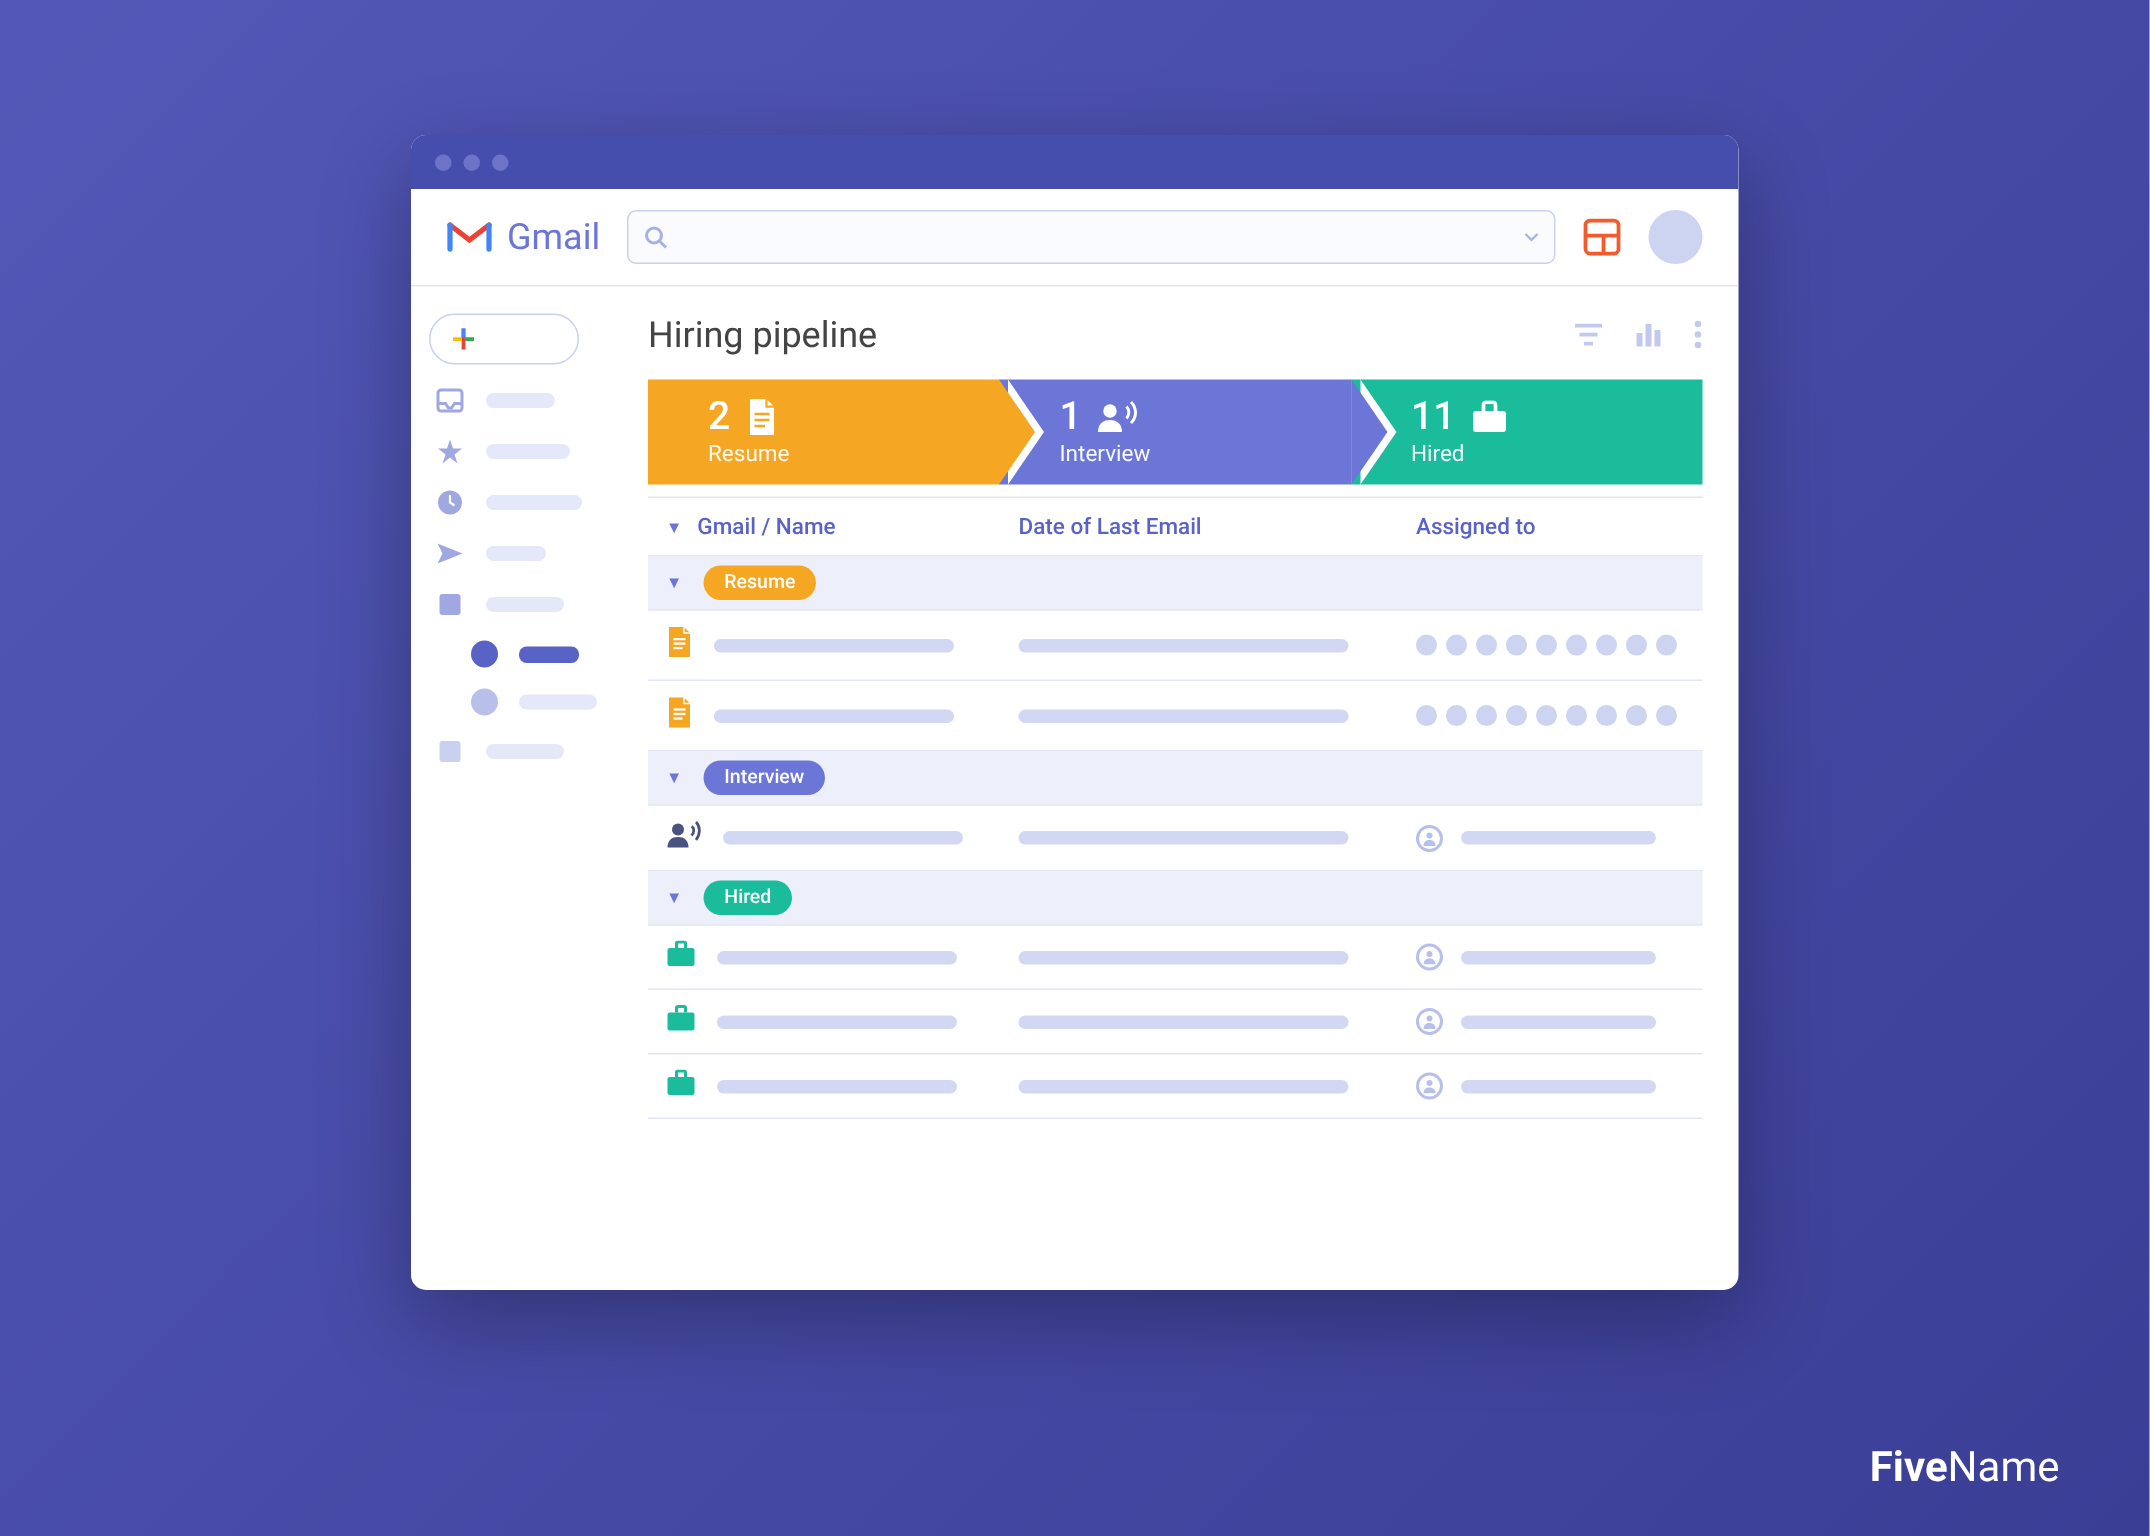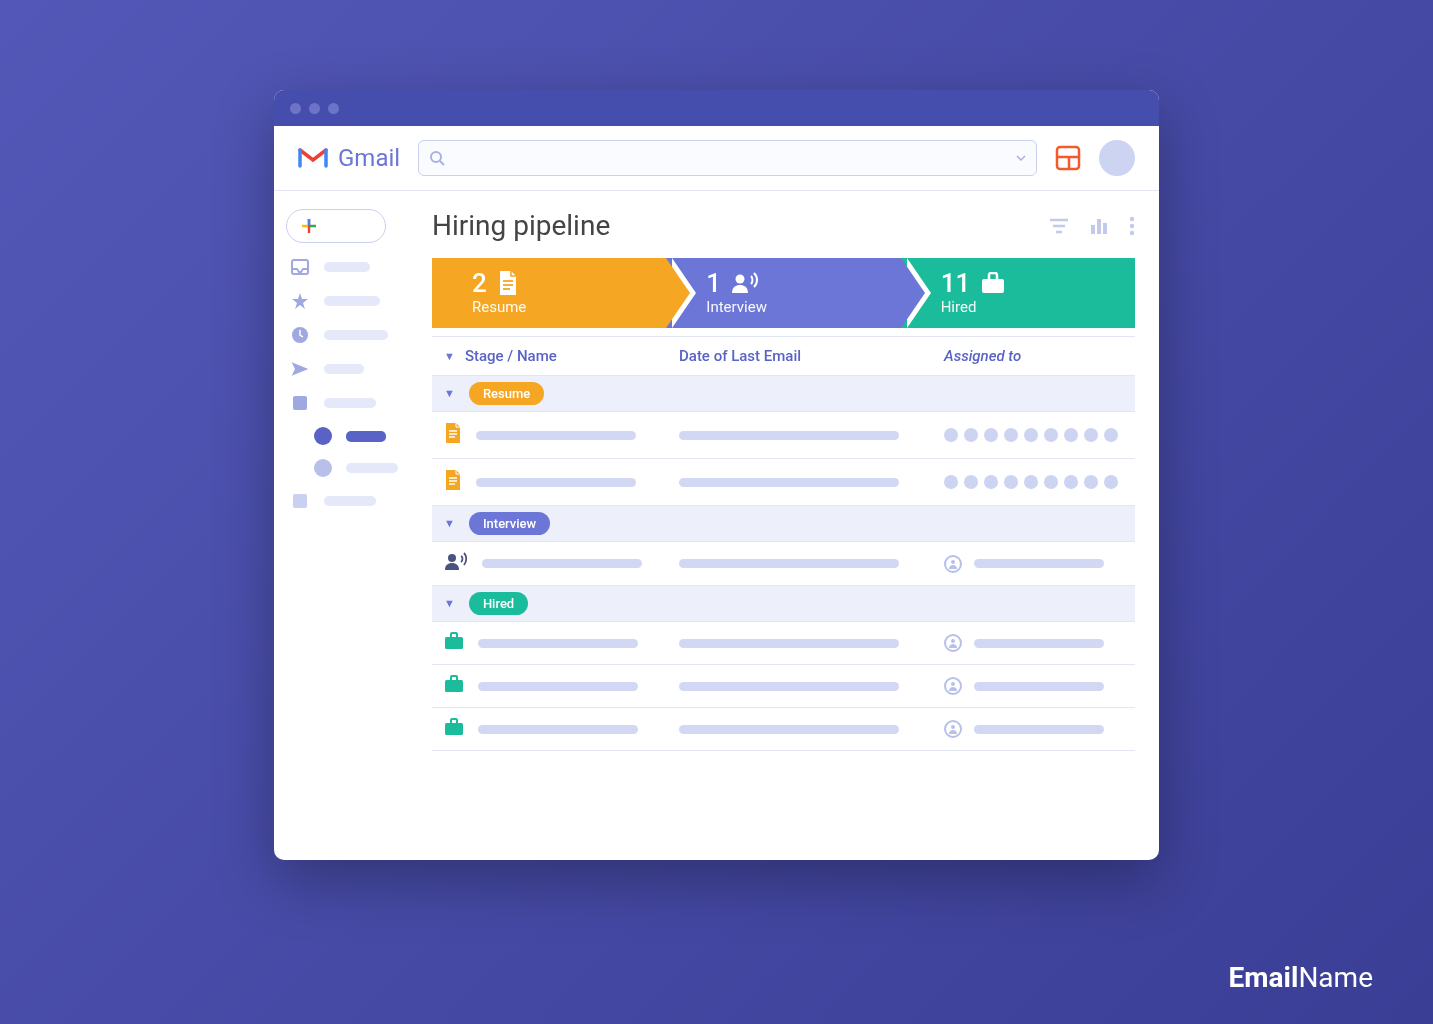--- a/index.html
+++ b/index.html
@@ -72,21 +72,21 @@
     padding-left: 14px;
     background: #fff;
   }
   .side-row { display: flex; align-items: center; gap: 14px; padding-left: 4px; }
   .side-icon { width: 20px; height: 20px; }
   .side-line { height: 10px; border-radius: 5px; background: #e4e8f8; }
   .side-sub { padding-left: 28px; display: flex; align-items: center; gap: 14px; }
   .side-circle { width: 18px; height: 18px; border-radius: 50%; }
   .main { flex: 1; padding: 18px 24px 0 0; display: flex; flex-direction: column; }
   .toprow { display: flex; align-items: center; margin-bottom: 16px; }
-  .title { font-size: 28px; color: #444; font-weight: 400; flex: 1; }
+  .title { font-size: 24px; color: #444; font-weight: 400; flex: 1; }
   .actions { display: flex; gap: 20px; align-items: center; color: #c3c9ec; }
   .pipeline { display: flex; height: 70px; margin-bottom: 8px; }
   .stage { flex: 1; position: relative; color: #fff; display: flex; flex-direction: column; justify-content: center; padding-left: 40px; }
   .stage.s1 { background: #f5a623; }
   .stage.s2 { background: #6b76d6; }
   .stage.s3 { background: #1abc9c; }
   .stage-top { display: flex; align-items: center; gap: 10px; font-size: 26px; font-weight: 500; line-height: 1; }
   .stage-label { font-size: 15px; margin-top: 2px; opacity: 0.95; }
   .arrow {
     position: absolute; right: -24px; top: 0; width: 0; height: 0;
@@ -100,21 +100,21 @@
     position: absolute; right: -30px; top: 0; width: 0; height: 0;
     border-top: 35px solid transparent;
     border-bottom: 35px solid transparent;
     border-left: 24px solid #fff;
     z-index: 1;
   }
   .table { border-top: 1px solid #e2e5f2; }
   .thead { display: flex; padding: 10px 0 10px 12px; font-size: 15px; color: #5963c6; font-weight: 500; border-bottom: 1px solid #e2e5f2; }
   .col1 { width: 235px; display: flex; align-items: center; gap: 10px; }
   .col2 { width: 265px; }
-  .col3 { flex: 1; font-style: italic; }
+  .col3 { flex: 1; }
   .caret { color: #6b76d6; font-size: 11px; }
   .grouphead {
     background: #edf0fb;
     display: flex; align-items: center;
     padding: 6px 12px;
     gap: 14px;
     border-bottom: 1px solid #e2e5f2;
   }
   .pill {
     padding: 4px 14px;
@@ -304,21 +304,21 @@
             </svg>
           </div>
           <div class="stage-label">Hired</div>
         </div>
       </div>
 
       <div class="table">
         <div class="thead">
           <div class="col1">
             <span class="caret">▼</span>
-            <span>Stage / Name</span>
+            <span>Gmail / Name</span>
           </div>
           <div class="col2">Date of Last Email</div>
           <div class="col3">Assigned to</div>
         </div>
         <div id="table-body">
             <div class="grouphead">
               <span class="caret">▼</span>
               <span class="pill resume">Resume</span>
             </div>
             <div class="row">
@@ -479,14 +479,14 @@
                 </div>
               </div>
             </div>
           </div>
       </div>
     </div>
   </div>
 </div>
 
 <div class="branding">
-  <span>Email</span><span class="thin">Name</span>
+  <span>Five</span><span class="thin">Name</span>
 </div>
 
 </body></html>

